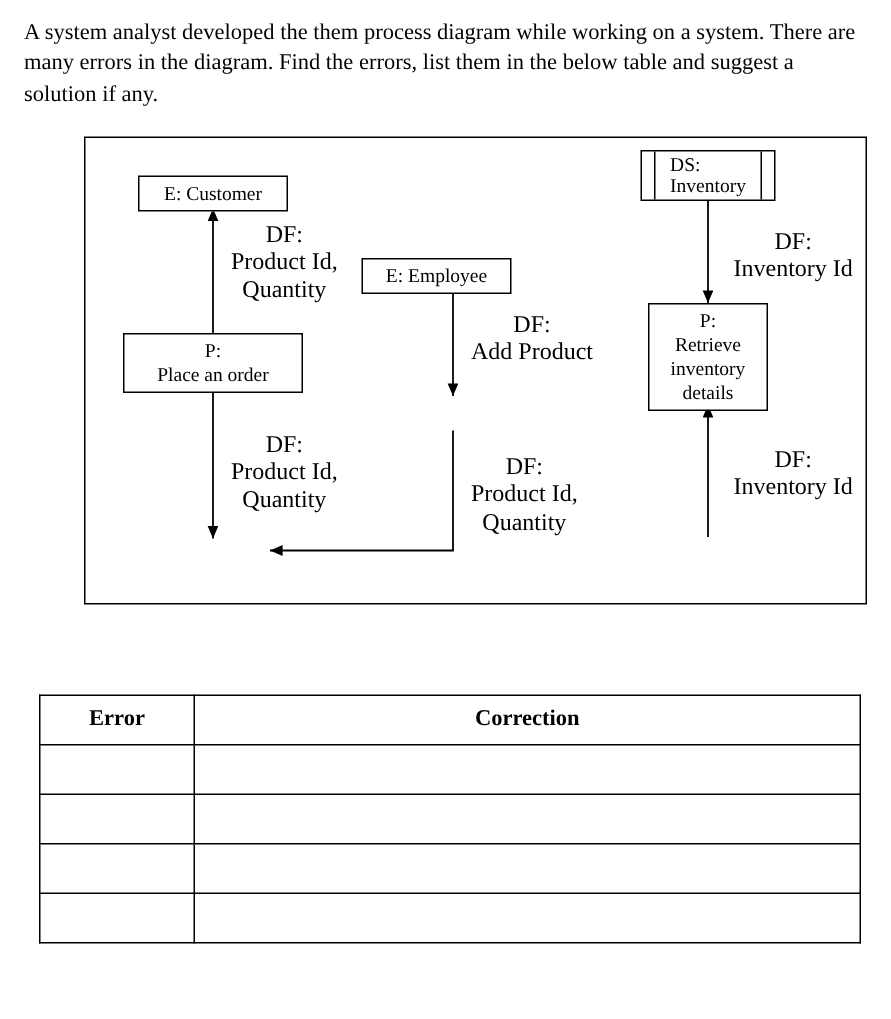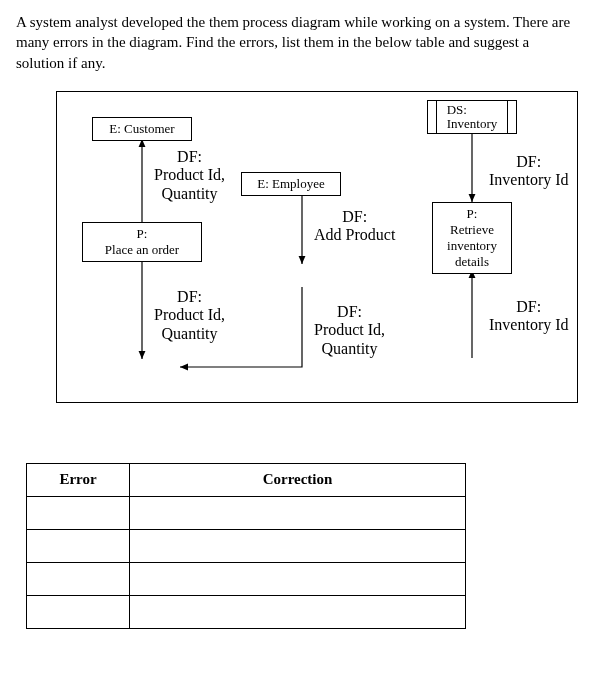--- a/index.html
+++ b/index.html
@@ -48,21 +48,21 @@
     box-sizing: border-box;
     display: flex;
     align-items: stretch;
   }
   .ds .side { width: 8px; border-right: 1px solid #000; }
   .ds .sideR { width: 8px; border-left: 1px solid #000; }
   .ds .mid { flex: 1; display: flex; align-items: center; justify-content: center; padding: 2px 3px; }
   svg.arrows { position: absolute; top:0; left:0; }
   .tbl {
     border-collapse: collapse;
-    width: 440px;
+    width: 548px;
     margin: 60px 0 0 10px;
     table-layout: fixed;
   }
   .tbl th, .tbl td {
     border: 1px solid #000;
     height: 30px;
     font-weight: bold;
     font-family: inherit;
   }
   .tbl th:first-child { width: 100px; }

